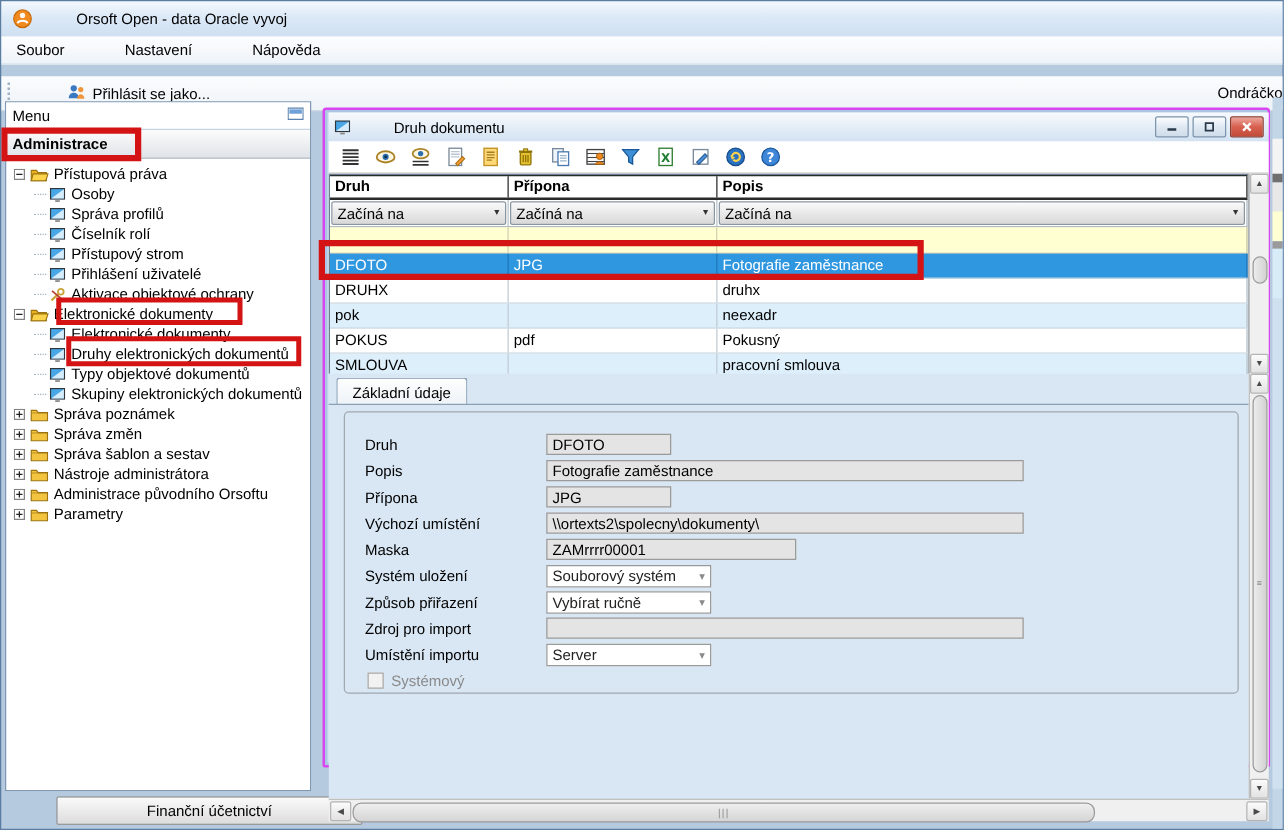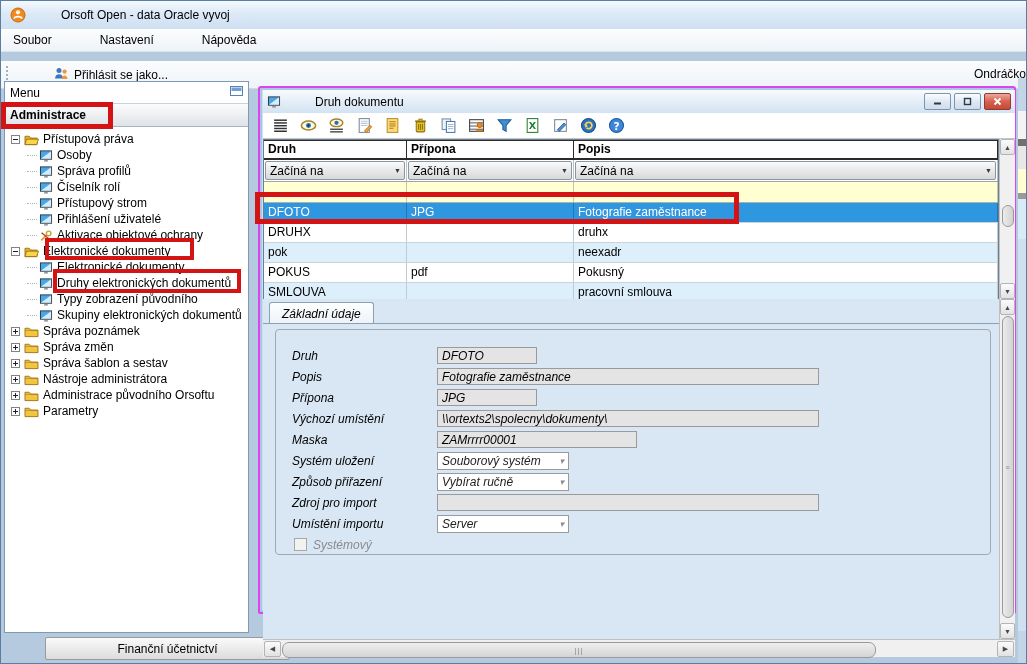--- a/index.html
+++ b/index.html
@@ -73,21 +73,21 @@
   .sb-thumb{position:absolute;left:2px;width:12px;background:linear-gradient(90deg,#ececec,#d2d2d2);
             border:1px solid #9a9a9a;border-radius:6px;box-sizing:border-box;display:flex;align-items:center;justify-content:center;
             font-size:7px;color:#8a8a8a;letter-spacing:1px;}
   .hscroll{left:3px;top:551px;width:752px;height:18px;background:#f0f0f0;border-top:1px solid #c0c0c0;box-sizing:border-box;}
   .hs-arrow{position:absolute;top:1px;width:17px;height:16px;display:flex;align-items:center;justify-content:center;
             font-size:7px;color:#4a4a4a;background:linear-gradient(#fbfbfb,#e2e2e2);border:1px solid #b4b4b4;border-radius:2px;box-sizing:border-box;}
   .hs-thumb{position:absolute;left:19px;top:2px;width:592px;height:14px;background:linear-gradient(#efefef,#d4d4d4);
             border:1px solid #9a9a9a;border-radius:7px;display:flex;align-items:center;justify-content:center;
             font-size:8px;color:#8a8a8a;letter-spacing:1px;}
   
-  .detail{left:3px;top:211px;width:736px;height:340px;background:#d9e7f4;font-style:italic;}
+  .detail{left:3px;top:211px;width:736px;height:340px;background:#d9e7f4;}
   .tab{position:absolute;left:6px;top:3px;height:21px;padding:0 12px;display:flex;align-items:center;
        background:linear-gradient(#fdfefe,#eef3f8);border:1px solid #8ca0b4;border-bottom:none;border-radius:3px 3px 0 0;}
   .tabline{position:absolute;left:0;top:24px;width:736px;height:1px;background:#8ca0b4;}
   .groupbox{position:absolute;left:12px;top:30px;width:716px;height:226px;border:1px solid #a0a8b0;border-radius:4px;
             box-sizing:border-box;padding:16px 0 0 16px;}
   .frow{height:19px;margin-bottom:2px;display:flex;align-items:center;}
   .flabel{width:145px;flex:none;}
   .ffield{height:17px;line-height:16px;background:#e4e4e4;border:1px solid #9a9a9a;padding-left:4px;box-sizing:border-box;}
   .ffield.small{width:100px;}.ffield.medium{width:200px;}.ffield.large{width:382px;}
   .fdropdown{width:132px;height:18px;background:#ffffff;border:1px solid #9a9a9a;box-sizing:border-box;
@@ -280,21 +280,21 @@
         <div class="tree-item lvl1">
           <span class="guide"></span>
           <span class="tree-icon">
             <svg width="14" height="13" viewBox="0 0 15 14">
               <rect x="1" y="1.5" width="13" height="10" fill="#30353a"></rect>
               <rect x="2" y="2.5" width="11" height="8" fill="#49a7e8"></rect>
               <path d="M2 10.5 L13 2.5 v8 z" fill="#d6ecfb"></path>
               <rect x="5.5" y="12" width="4" height="1.5" fill="#888"></rect>
             </svg>
           </span>
-          <span class="tree-label">Typy zobrazení původního</span>
+          <span class="tree-label">Typy objektové dokumentů</span>
         </div>
         <div class="tree-item lvl1">
           <span class="guide"></span>
           <span class="tree-icon">
             <svg width="14" height="13" viewBox="0 0 15 14">
               <rect x="1" y="1.5" width="13" height="10" fill="#30353a"></rect>
               <rect x="2" y="2.5" width="11" height="8" fill="#49a7e8"></rect>
               <path d="M2 10.5 L13 2.5 v8 z" fill="#d6ecfb"></path>
               <rect x="5.5" y="12" width="4" height="1.5" fill="#888"></rect>
             </svg>

